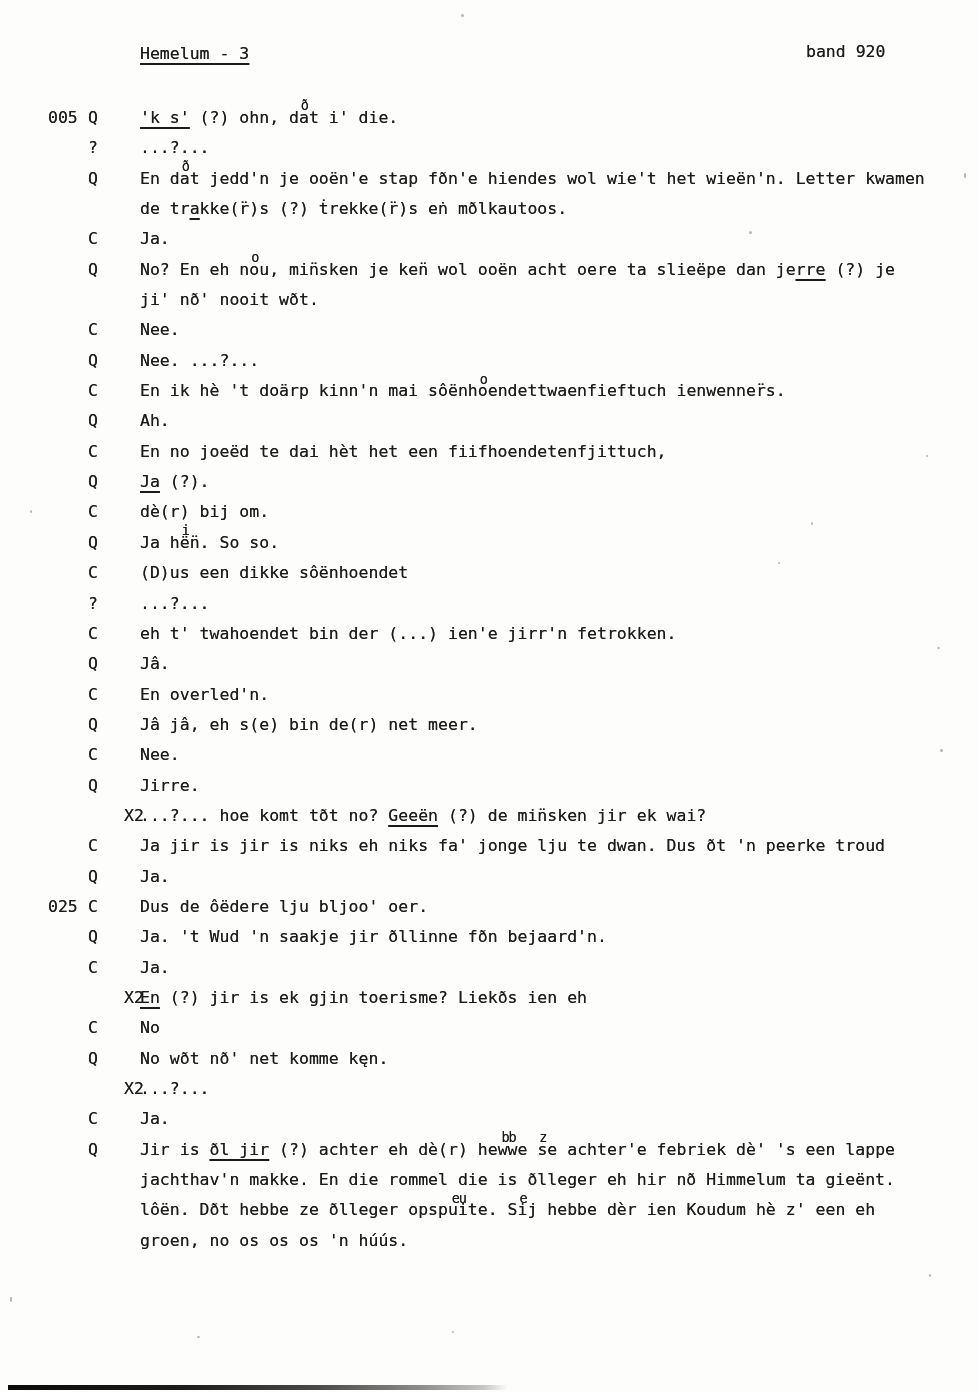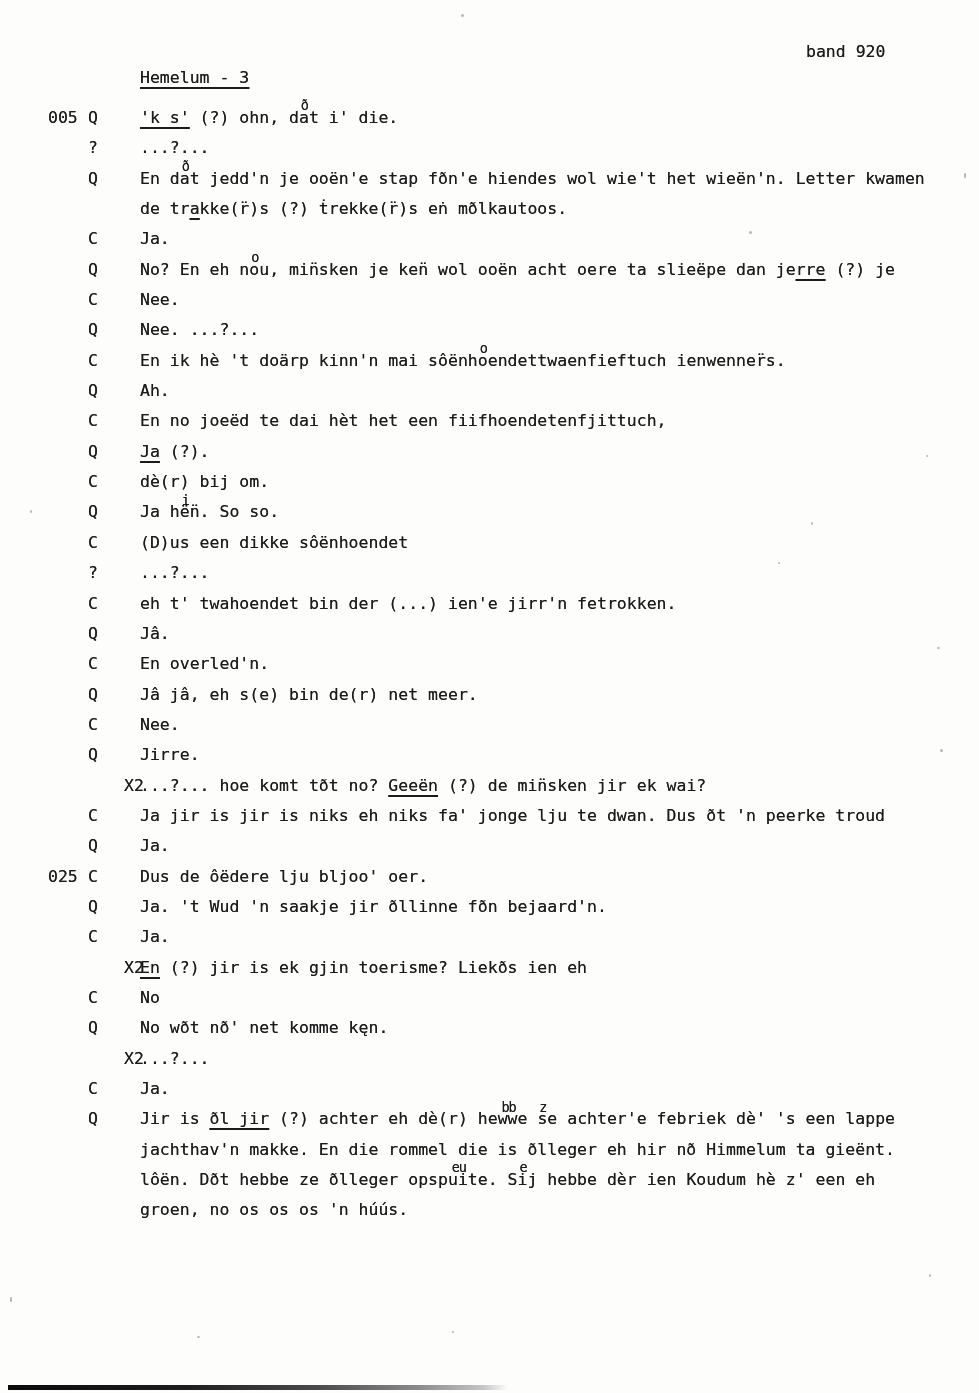--- a/index.html
+++ b/index.html
@@ -12,21 +12,20 @@
     font-size:16.5px;
     color:#1b1b1b;
     text-shadow:0 0 .5px rgba(20,20,20,.75);
   }
   .hdr-title{
     position:absolute;left:140px;top:44px;
     text-decoration:underline;
     text-decoration-thickness:1.6px;
     text-underline-offset:4px;
     white-space:pre;
-    margin-top:24px;
   }
   .hdr-band{position:absolute;left:806px;top:42px;white-space:pre;}
   #transcript{position:absolute;left:0;top:104px;width:820px;}
   .row{position:relative;height:30.35px;}
   .num{position:absolute;left:48px;top:6px;line-height:1;}
   .sp{position:absolute;left:88px;top:6px;line-height:1;}
   .sp.x2{left:124px;text-align:right;}
   .txt{position:absolute;left:140px;top:6px;line-height:1;white-space:pre;}
   .ul{
     text-decoration:underline;
@@ -72,20 +71,23 @@
       <div class="row">
         <span class="txt">de tr<span class="ul">a</span>kke(r̈)s (?) ṫrekke(r̈)s eṅ mðlkautoos.</span>
       </div>
       <div class="row">
         <span class="sp">C</span>
         <span class="txt">Ja.</span>
       </div>
       <div class="row">
         <span class="sp">Q</span>
         <span class="txt">No? En eh n<span class="ov"><span class="ovm">o</span>o</span>u, min̈sken je ken̈ wol ooën acht oere ta slieëpe dan je<span class="ul">rre</span> (?) je</span>
+      </div>
+      <div class="row">
+        <span class="txt">ji' nð' nooit wðt.</span>
       </div>
       <div class="row">
         <span class="sp">C</span>
         <span class="txt">Nee.</span>
       </div>
       <div class="row">
         <span class="sp">Q</span>
         <span class="txt">Nee. ...?...</span>
       </div>
       <div class="row">

